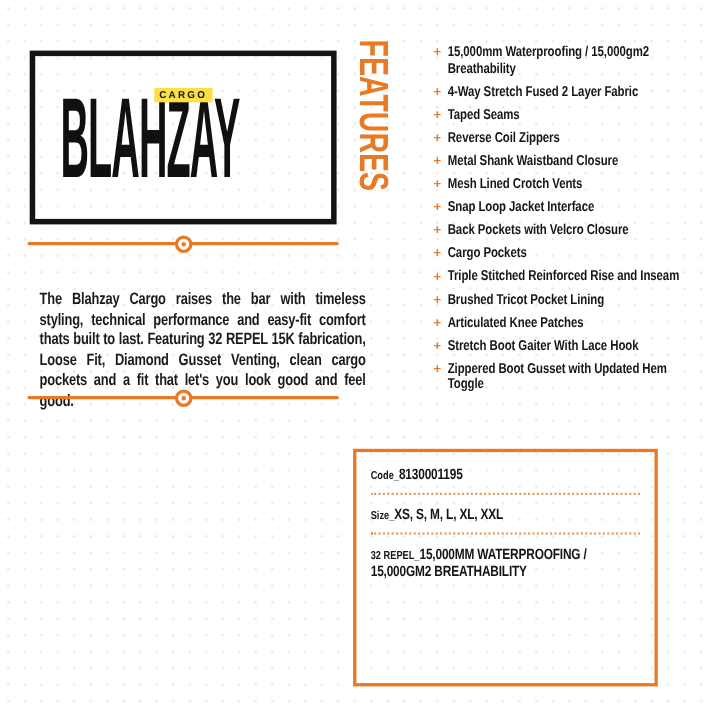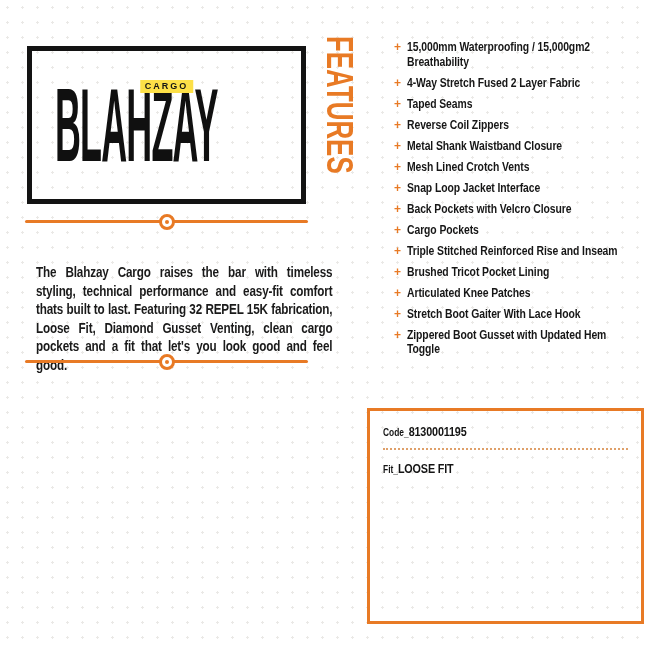--- a/index.html
+++ b/index.html
@@ -66,21 +66,21 @@
     position:absolute;left:0;top:0;color:var(--accent);
     font-size:12px;font-weight:bold;line-height:14.5px;
   }
   .features .ftext{
     display:block;width:288px;transform:scaleX(0.8);transform-origin:0 0;
     font-size:13px;font-weight:bold;line-height:14.5px;letter-spacing:-0.1px;color:#161616;
   }
   
   .specs{
     position:absolute;left:321px;top:408px;width:277px;height:216px;
-    border:3px solid var(--accent);box-sizing:border-box;padding:2px 0 0;background:transparent;margin-left:46px;
+    border:3px solid var(--accent);box-sizing:border-box;padding:2px 0 0;background:transparent;
   }
   .spec-row{margin:0 13px;padding:11px 0 8px;border-bottom:2px dotted var(--dot);}
   .spec-row:last-child{border-bottom:none;}
   .srow{
     display:block;width:310px;transform:scaleX(0.8);transform-origin:0 0;
     line-height:13.5px;color:#141414;
   }
   .slabel,.ssep{font-size:10.5px;font-weight:bold;letter-spacing:0;}
   .svalue{font-size:13.5px;font-weight:bold;letter-spacing:-0.2px;}
 </style>
@@ -167,17 +167,20 @@
         <span class="plus">+</span>
         <span class="ftext">Zippered Boot Gusset with Updated Hem Toggle</span>
       </li>
   </ul>
 
   <div class="specs">
     <div class="spec-row">
       <span class="srow"><span class="slabel">Code</span><span class="ssep">_</span><span class="svalue">8130001195</span></span>
     </div>
     <div class="spec-row">
-      <span class="srow"><span class="slabel">Fit</span><span class="ssep">_</span><span class="svalue">LOOSE FIT</span></span>
+      <span class="srow"><span class="slabel">Size</span><span class="ssep">_</span><span class="svalue">XS, S, M, L, XL, XXL</span></span>
+    </div>
+    <div class="spec-row">
+      <span class="srow"><span class="slabel">32 REPEL</span><span class="ssep">_</span><span class="svalue">15,000MM WATERPROOFING / 15,000GM2 BREATHABILITY</span></span>
     </div>
   </div>
 
 </div>
 
 </body></html>

